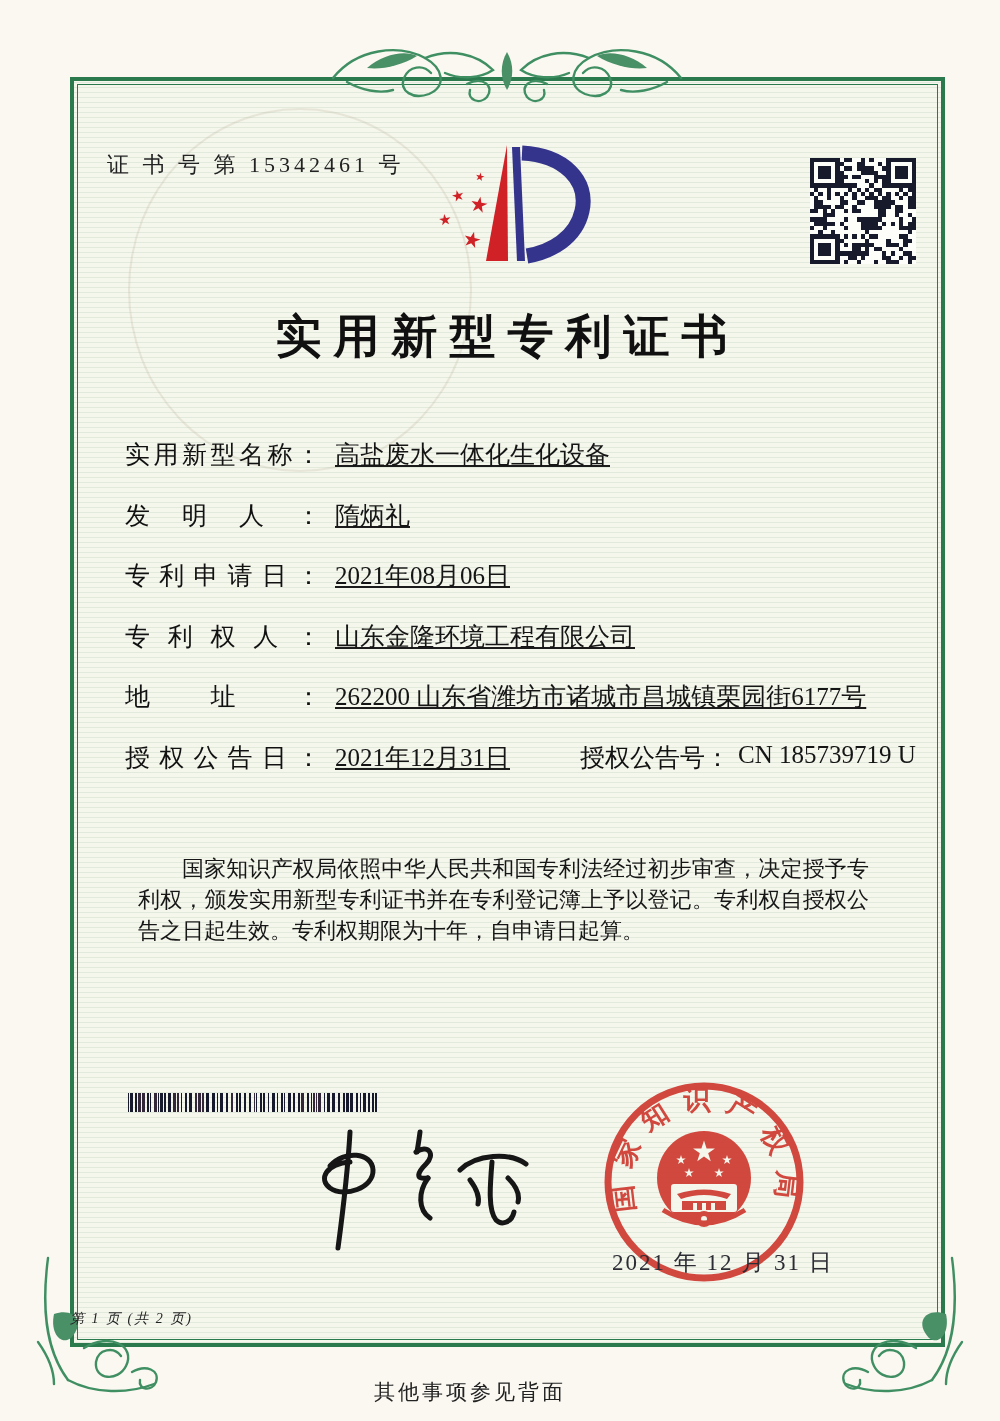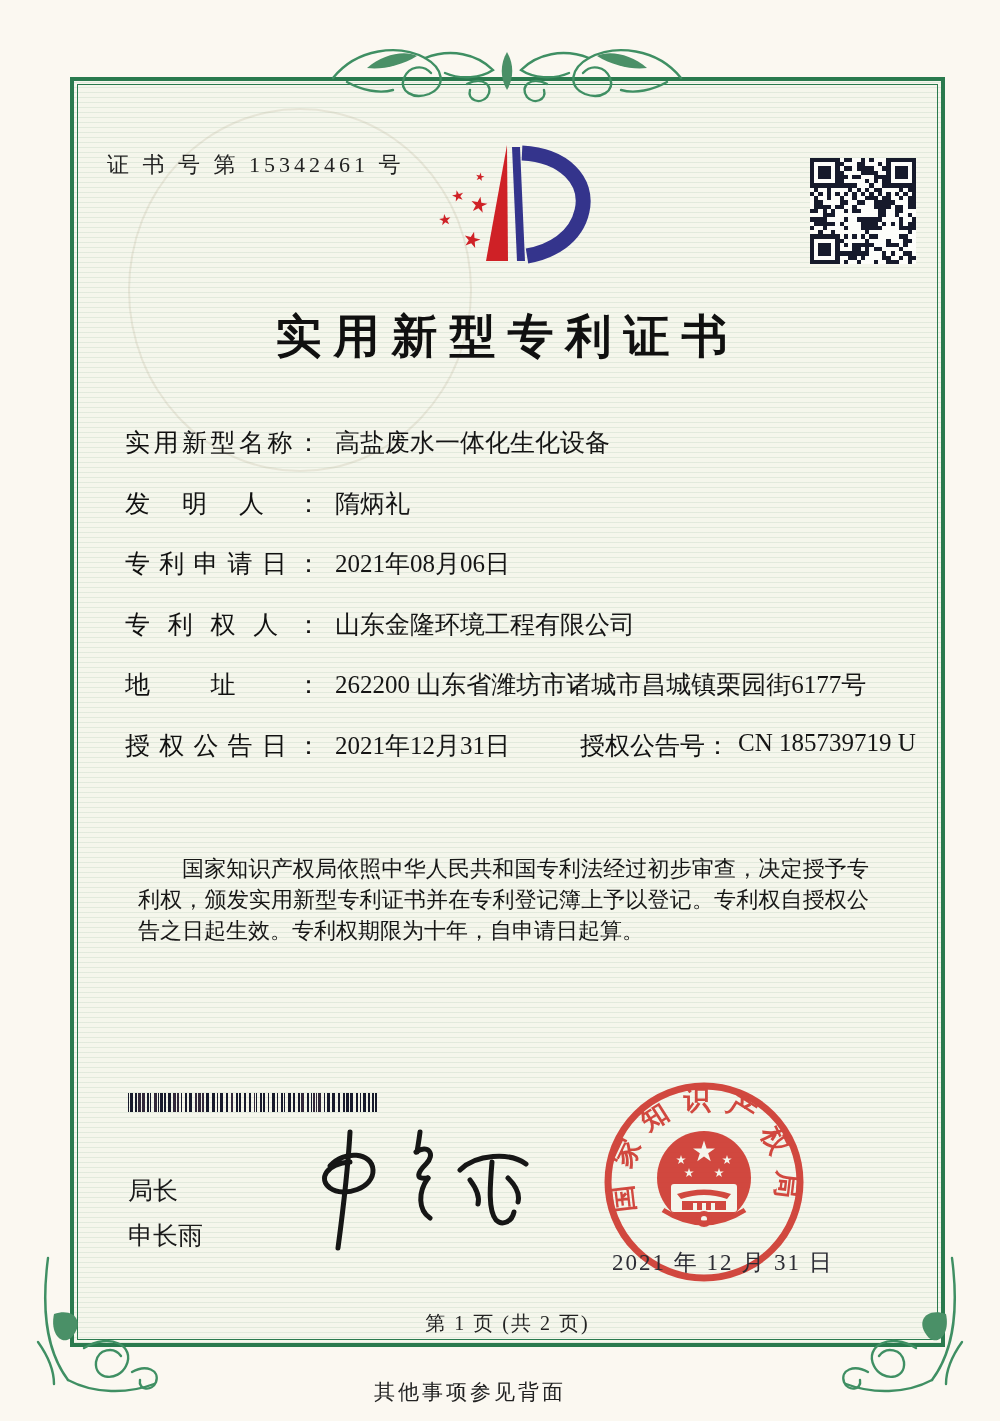--- a/index.html
+++ b/index.html
@@ -38,21 +38,21 @@
     display:grid;grid-template-columns:repeat(25,1fr);grid-template-rows:repeat(25,1fr);
     background:#fdfdfa;
   }
   .qr i{display:block;}
   .qr i.on{background:#161a2b;}
   .title{
     position:absolute;left:70px;width:875px;top:306px;text-align:center;
     font-size:46px;font-weight:bold;letter-spacing:12px;color:#101010;
   }
   
-  .fields{position:absolute;left:125px;top:426px;width:760px;font-size:25px;}
+  .fields{position:absolute;left:125px;top:438px;width:760px;font-size:25px;text-decoration:underline;}
   .field-row{position:relative;height:60.5px;white-space:nowrap;}
   .f-label{
     display:inline-block;width:196px;text-align:justify;text-align-last:justify;
     vertical-align:top;color:#111;
   }
   .f-value{margin-left:14px;color:#151515;}
   .pair2{position:absolute;left:455px;top:0;}
   .pair2 .f-label{width:auto;text-align:left;text-align-last:auto;}
   .pair2 .f-value{margin-left:8px;}
   
@@ -65,21 +65,21 @@
   .officer{position:absolute;left:128px;top:1168px;font-size:25px;line-height:45px;color:#1a1a1a;}
   .signature{position:absolute;left:278px;top:1126px;width:260px;height:140px;}
   .signature path{stroke:#161616;stroke-width:5;fill:none;stroke-linecap:round;stroke-linejoin:round;}
   
   .seal{position:absolute;left:601px;top:1078px;width:206px;height:206px;opacity:0.92;}
   .seal-date{
     position:absolute;left:612px;top:1247px;width:210px;font-size:23px;letter-spacing:2px;
     color:#2c2c34;white-space:nowrap;
   }
   
-  .page-info{position:absolute;left:70px;width:875px;top:1310px;text-align:center;font-size:20px;letter-spacing:2px;color:#222;}
+  .page-info{position:absolute;left:70px;width:875px;top:1310px;font-size:14px;letter-spacing:2px;color:#222;font-style:italic;}
   .back-note{position:absolute;left:330px;width:280px;top:1378px;text-align:center;font-size:21px;letter-spacing:3px;color:#222;}
 </style>
 </head>
 <body>
 
 <div class="page">
 
   <div class="frame"></div>
   <div class="watermark"></div>
 
@@ -810,24 +810,20 @@
       </span>
     </div>
   </div>
 
   <div class="body-text">
     <p>国家知识产权局依照中华人民共和国专利法经过初步审查，决定授予专利权，颁发实用新型专利证书并在专利登记簿上予以登记。专利权自授权公告之日起生效。专利权期限为十年，自申请日起算。</p>
   </div>
 
   <div class="barcode"><i style="width: 1px; background: rgb(23, 26, 44); margin-right: 1px;"></i><i style="width: 3px; background: rgb(23, 26, 44); margin-right: 2px;"></i><i style="width: 2px; background: rgb(23, 26, 44); margin-right: 1px;"></i><i style="width: 3px; background: rgb(50, 40, 58); margin-right: 1px;"></i><i style="width: 3px; background: rgb(50, 40, 58); margin-right: 2px;"></i><i style="width: 2px; background: rgb(23, 26, 44); margin-right: 1px;"></i><i style="width: 1px; background: rgb(23, 26, 44); margin-right: 3px;"></i><i style="width: 3px; background: rgb(50, 40, 58); margin-right: 1px;"></i><i style="width: 1px; background: rgb(23, 26, 44); margin-right: 1px;"></i><i style="width: 3px; background: rgb(23, 26, 44); margin-right: 1px;"></i><i style="width: 2px; background: rgb(23, 26, 44); margin-right: 2px;"></i><i style="width: 3px; background: rgb(23, 26, 44); margin-right: 2px;"></i><i style="width: 3px; background: rgb(50, 40, 58); margin-right: 1px;"></i><i style="width: 2px; background: rgb(50, 40, 58); margin-right: 2px;"></i><i style="width: 1px; background: rgb(23, 26, 44); margin-right: 3px;"></i><i style="width: 2px; background: rgb(23, 26, 44); margin-right: 2px;"></i><i style="width: 3px; background: rgb(23, 26, 44); margin-right: 3px;"></i><i style="width: 2px; background: rgb(50, 40, 58); margin-right: 1px;"></i><i style="width: 3px; background: rgb(50, 40, 58); margin-right: 1px;"></i><i style="width: 2px; background: rgb(50, 40, 58); margin-right: 2px;"></i><i style="width: 3px; background: rgb(23, 26, 44); margin-right: 3px;"></i><i style="width: 3px; background: rgb(23, 26, 44); margin-right: 2px;"></i><i style="width: 1px; background: rgb(23, 26, 44); margin-right: 2px;"></i><i style="width: 3px; background: rgb(23, 26, 44); margin-right: 3px;"></i><i style="width: 2px; background: rgb(23, 26, 44); margin-right: 3px;"></i><i style="width: 2px; background: rgb(50, 40, 58); margin-right: 3px;"></i><i style="width: 2px; background: rgb(23, 26, 44); margin-right: 1px;"></i><i style="width: 2px; background: rgb(23, 26, 44); margin-right: 3px;"></i><i style="width: 2px; background: rgb(23, 26, 44); margin-right: 3px;"></i><i style="width: 2px; background: rgb(23, 26, 44); margin-right: 3px;"></i><i style="width: 1px; background: rgb(50, 40, 58); margin-right: 1px;"></i><i style="width: 1px; background: rgb(23, 26, 44); margin-right: 3px;"></i><i style="width: 2px; background: rgb(23, 26, 44); margin-right: 1px;"></i><i style="width: 2px; background: rgb(23, 26, 44); margin-right: 3px;"></i><i style="width: 1px; background: rgb(23, 26, 44); margin-right: 3px;"></i><i style="width: 3px; background: rgb(23, 26, 44); margin-right: 2px;"></i><i style="width: 1px; background: rgb(23, 26, 44); margin-right: 3px;"></i><i style="width: 2px; background: rgb(23, 26, 44); margin-right: 1px;"></i><i style="width: 1px; background: rgb(23, 26, 44); margin-right: 3px;"></i><i style="width: 3px; background: rgb(23, 26, 44); margin-right: 2px;"></i><i style="width: 2px; background: rgb(23, 26, 44); margin-right: 3px;"></i><i style="width: 2px; background: rgb(23, 26, 44); margin-right: 1px;"></i><i style="width: 3px; background: rgb(50, 40, 58); margin-right: 3px;"></i><i style="width: 2px; background: rgb(23, 26, 44); margin-right: 2px;"></i><i style="width: 1px; background: rgb(23, 26, 44); margin-right: 1px;"></i><i style="width: 2px; background: rgb(50, 40, 58); margin-right: 1px;"></i><i style="width: 1px; background: rgb(50, 40, 58); margin-right: 1px;"></i><i style="width: 3px; background: rgb(50, 40, 58); margin-right: 3px;"></i><i style="width: 1px; background: rgb(23, 26, 44); margin-right: 2px;"></i><i style="width: 3px; background: rgb(23, 26, 44); margin-right: 2px;"></i><i style="width: 3px; background: rgb(23, 26, 44); margin-right: 3px;"></i><i style="width: 2px; background: rgb(23, 26, 44); margin-right: 3px;"></i><i style="width: 2px; background: rgb(23, 26, 44); margin-right: 1px;"></i><i style="width: 3px; background: rgb(23, 26, 44); margin-right: 1px;"></i><i style="width: 3px; background: rgb(23, 26, 44); margin-right: 3px;"></i><i style="width: 2px; background: rgb(23, 26, 44); margin-right: 2px;"></i><i style="width: 1px; background: rgb(23, 26, 44); margin-right: 2px;"></i><i style="width: 3px; background: rgb(23, 26, 44); margin-right: 2px;"></i><i style="width: 2px; background: rgb(23, 26, 44); margin-right: 2px;"></i><i style="width: 2px; background: rgb(23, 26, 44); margin-right: 1px;"></i><i style="width: 2px; background: rgb(23, 26, 44); margin-right: 3px;"></i></div>
 
-  <div class="officer">
-    <div>局长</div>
-    <div>申长雨</div>
-  </div>
 
   <svg class="signature" viewBox="0 0 260 140">
     <path d="M52,40 C66,24 94,26 95,44 C96,62 66,72 52,62 C40,53 48,38 72,36"></path>
     <path d="M72,6 C70,42 64,92 60,122"></path>
     <path d="M138,26 C150,18 158,28 148,38 C140,46 136,54 150,52"></path>
     <path d="M150,52 C140,66 140,84 152,92"></path>
     <path d="M142,6 C141,14 140,20 139,26"></path>
     <path d="M182,44 C198,28 232,26 248,38"></path>
     <path d="M214,36 C212,60 210,84 218,94 C224,100 234,96 236,86"></path>
     <path d="M192,54 C198,62 202,70 200,78"></path>

